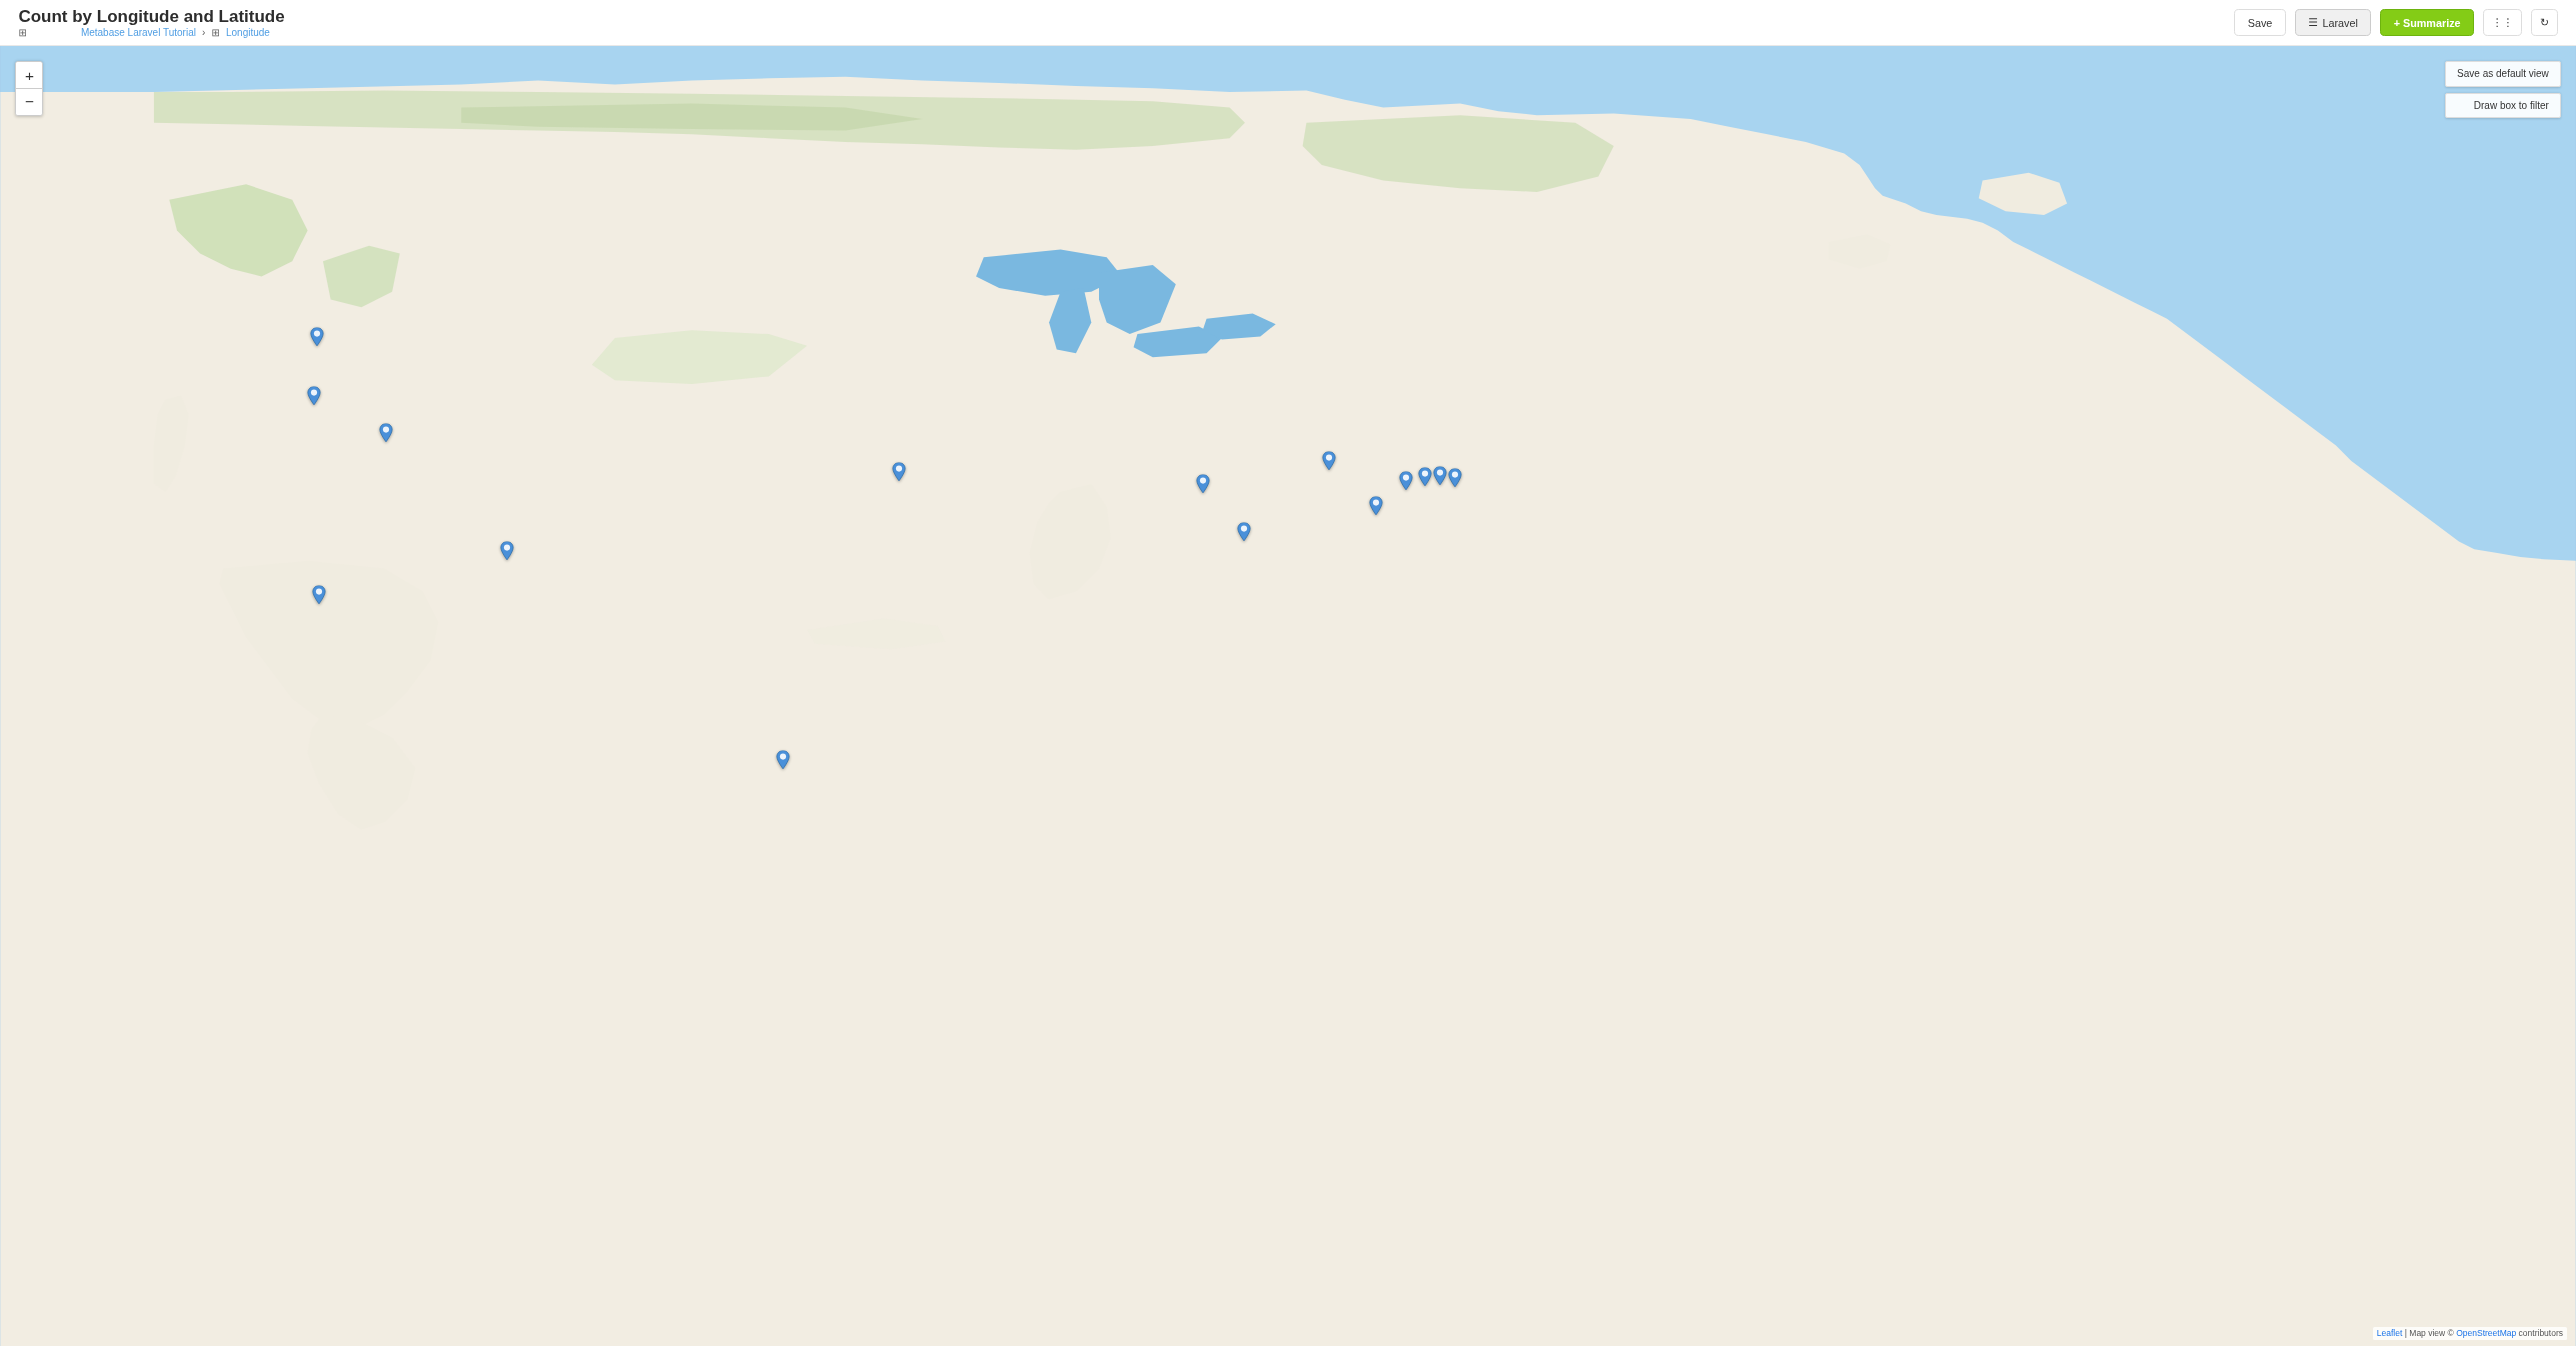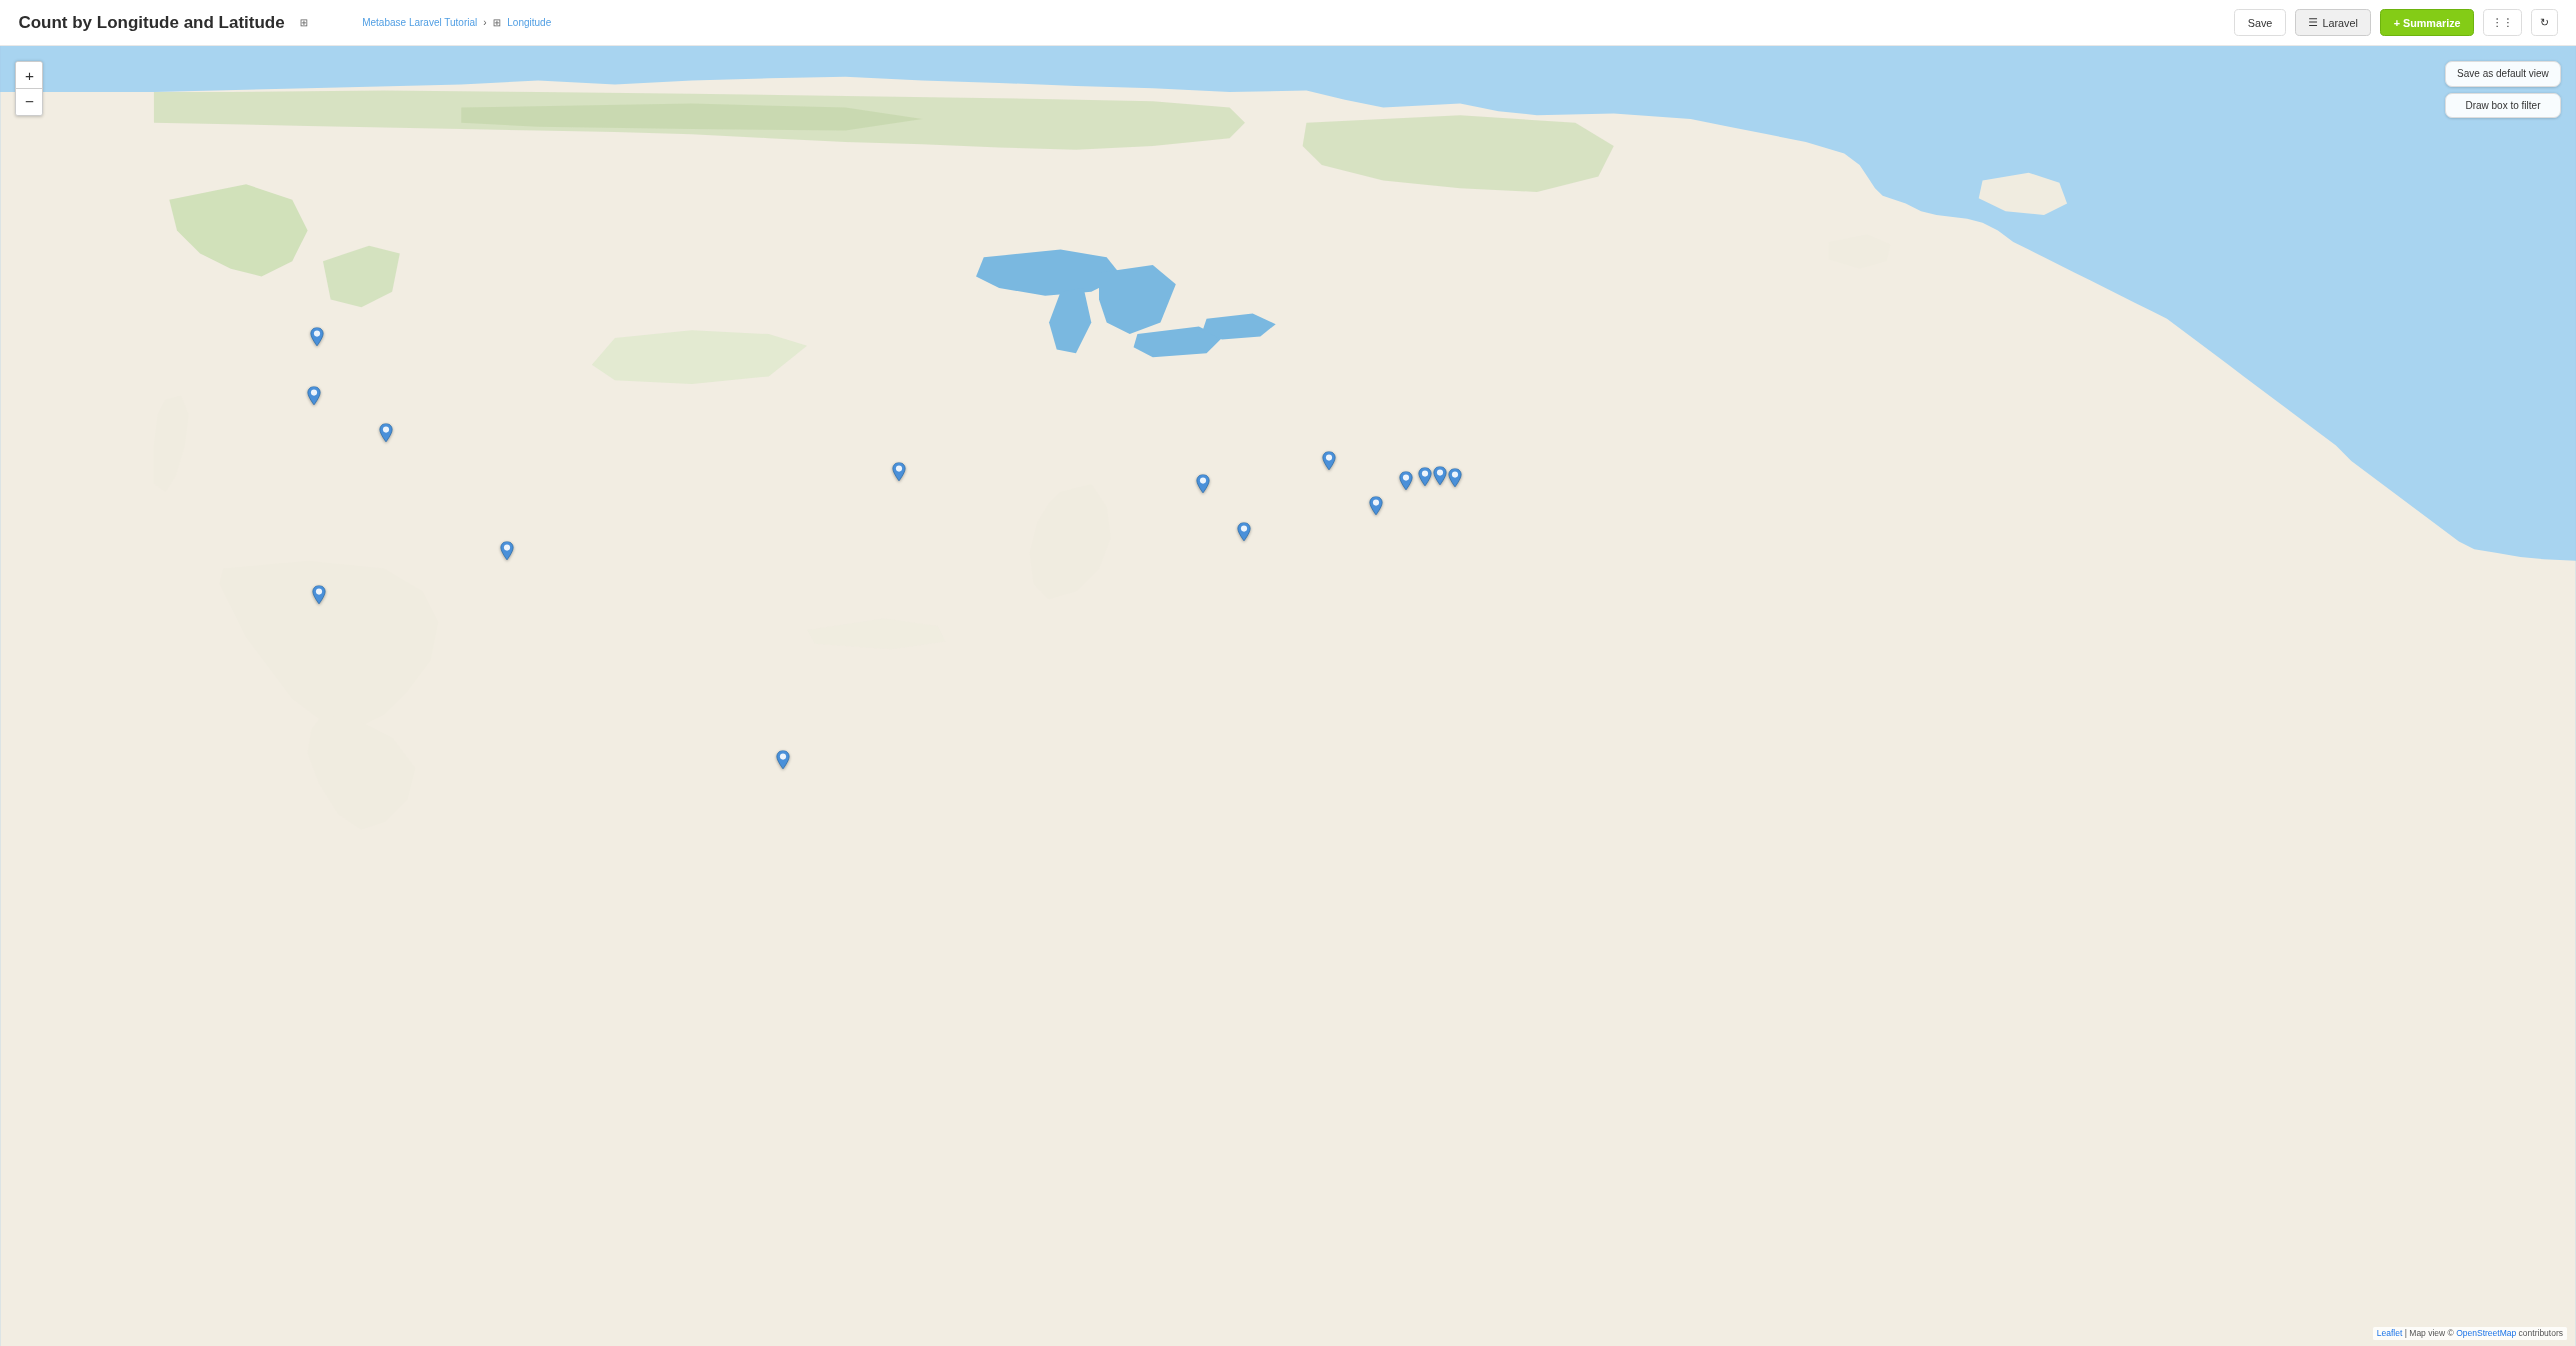--- a/index.html
+++ b/index.html
@@ -13,21 +13,22 @@
       background: #fff;
       border-bottom: 0.8px solid #e8e8e8;
       display: flex;
       align-items: center;
       padding: 0 18.4px;
       z-index: 100;
     }
     #header-left {
       flex: 1;
       display: flex;
-      gap: 15px;
+      flex-direction: column;
+      gap: 0;
     }
     #page-title {
       font-size: 17px;
       font-weight: 700;
       color: #2d2d2d;
     }
     #breadcrumb {
       display: flex;
       align-items: center;
       gap: 6.1px;
@@ -119,27 +120,28 @@
       top: 15.4px;
       right: 15.4px;
       display: flex;
       flex-direction: column;
       gap: 6.1px;
       z-index: 200;
     }
     .map-overlay-btn {
       background: rgba(255,255,255,0.92);
       border: 0.8px solid #ddd;
-      border-radius: 7px;
+      border-radius: 2px;
       padding: 6.1px 10.8px;
       font-size: 10px;
       color: #333;
       cursor: pointer;
       white-space: nowrap;
       box-shadow: 0 0.8px 2.3px rgba(0,0,0,0.15);
+      text-align: right;
     }
 
     
     #attribution {
       position: absolute;
       bottom: 6.1px;
       right: 9.2px;
       font-size: 8.5px;
       color: #555;
       background: rgba(255,255,255,0.8);

